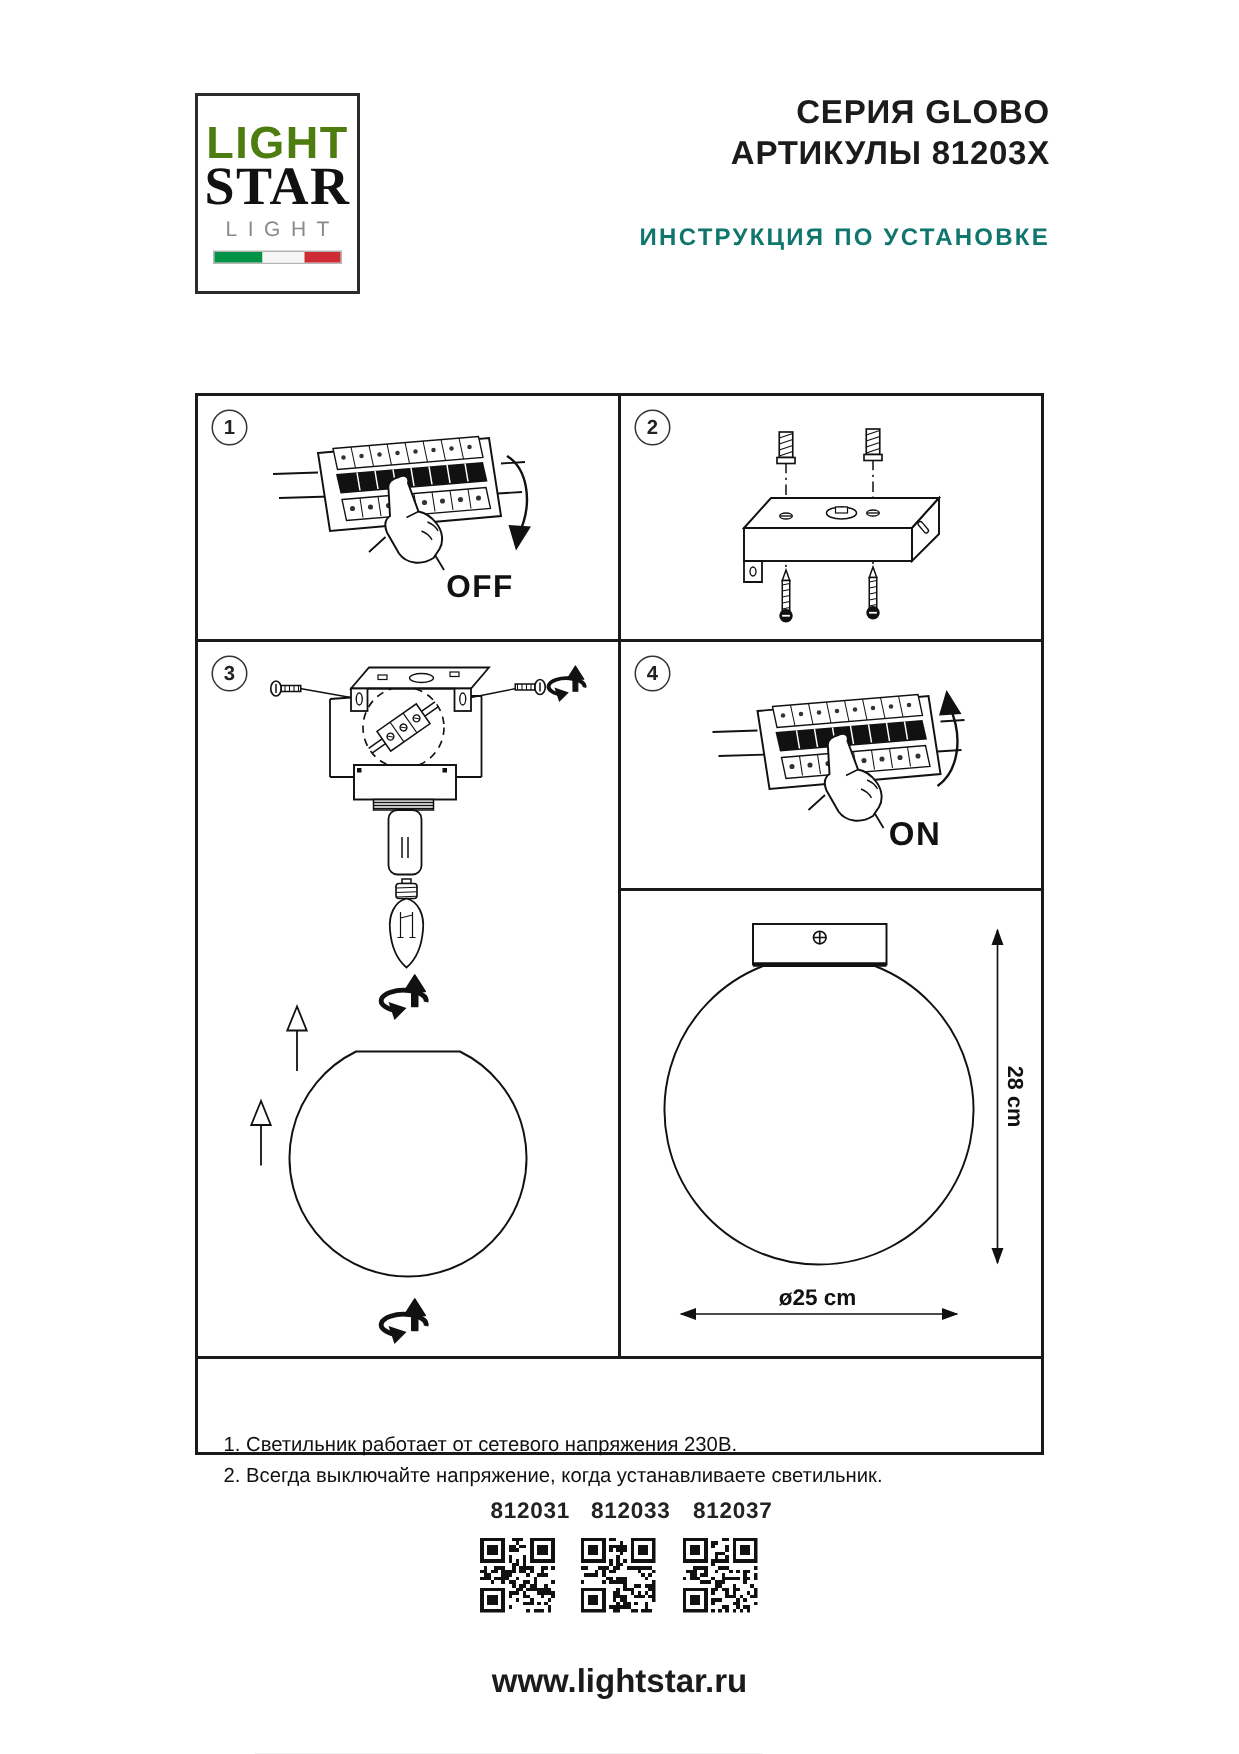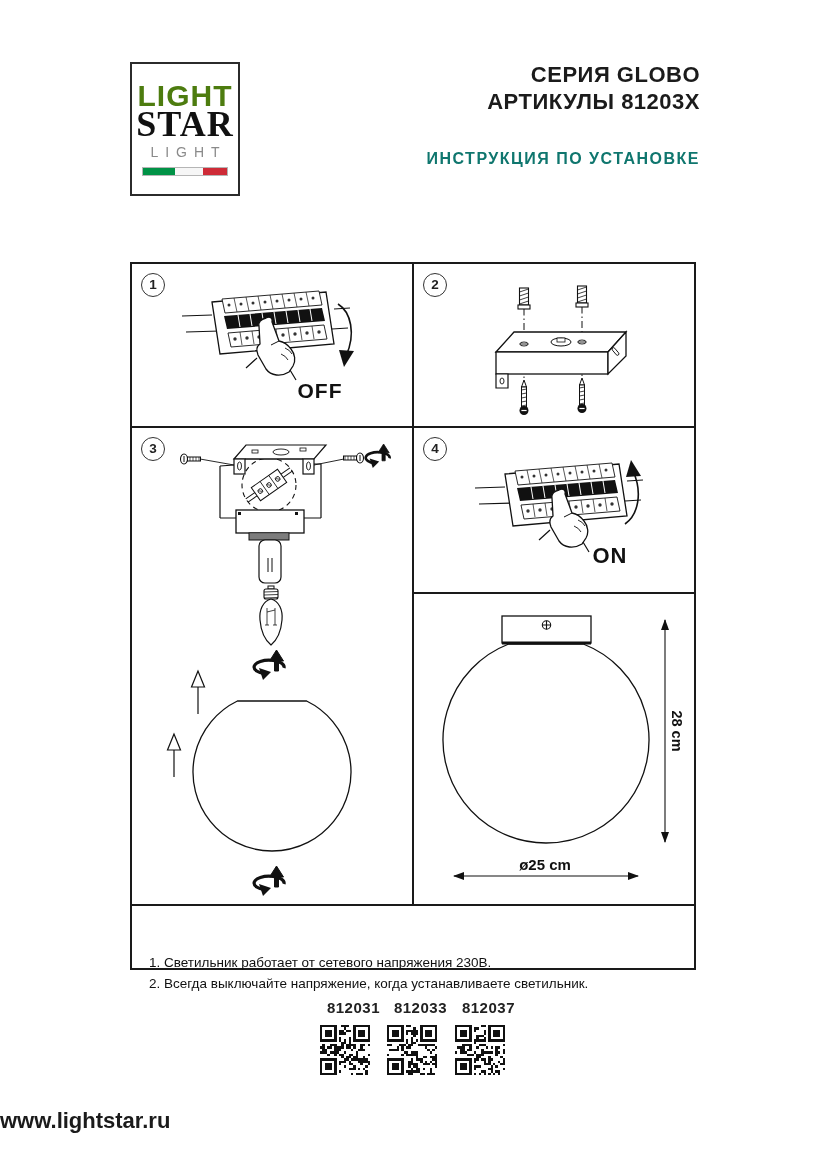--- a/index.html
+++ b/index.html
@@ -35,21 +35,21 @@
 
   
   .notes{left:0;top:642px;width:562px;height:80px;padding:11px 0 0 17px;box-sizing:border-box;
          font-size:13.5px;line-height:20.5px;color:#111;margin-top:36px;}
 
   
   .qr-item{width:70px;text-align:right;}
   .qr-label{font-size:15px;font-weight:bold;color:#222;letter-spacing:.5px;}
   .qr-svg{margin:9px auto 0 auto;display:block;}
 
-  .footer{left:0;top:1108px;width:826px;text-align:left;font-size:22px;font-weight:bold;color:#1b1b1b;}
+  .footer{left:0;top:1108px;width:826px;text-align:center;font-size:22px;font-weight:bold;color:#1b1b1b;}
 </style>
 </head>
 <body>
 
 <div class="page">
 
   <div class="abs logo-box">
     <div class="logo-light">LIGHT</div>
     <div class="logo-star">STAR</div>
     <div class="logo-group">LIGHT</div>

